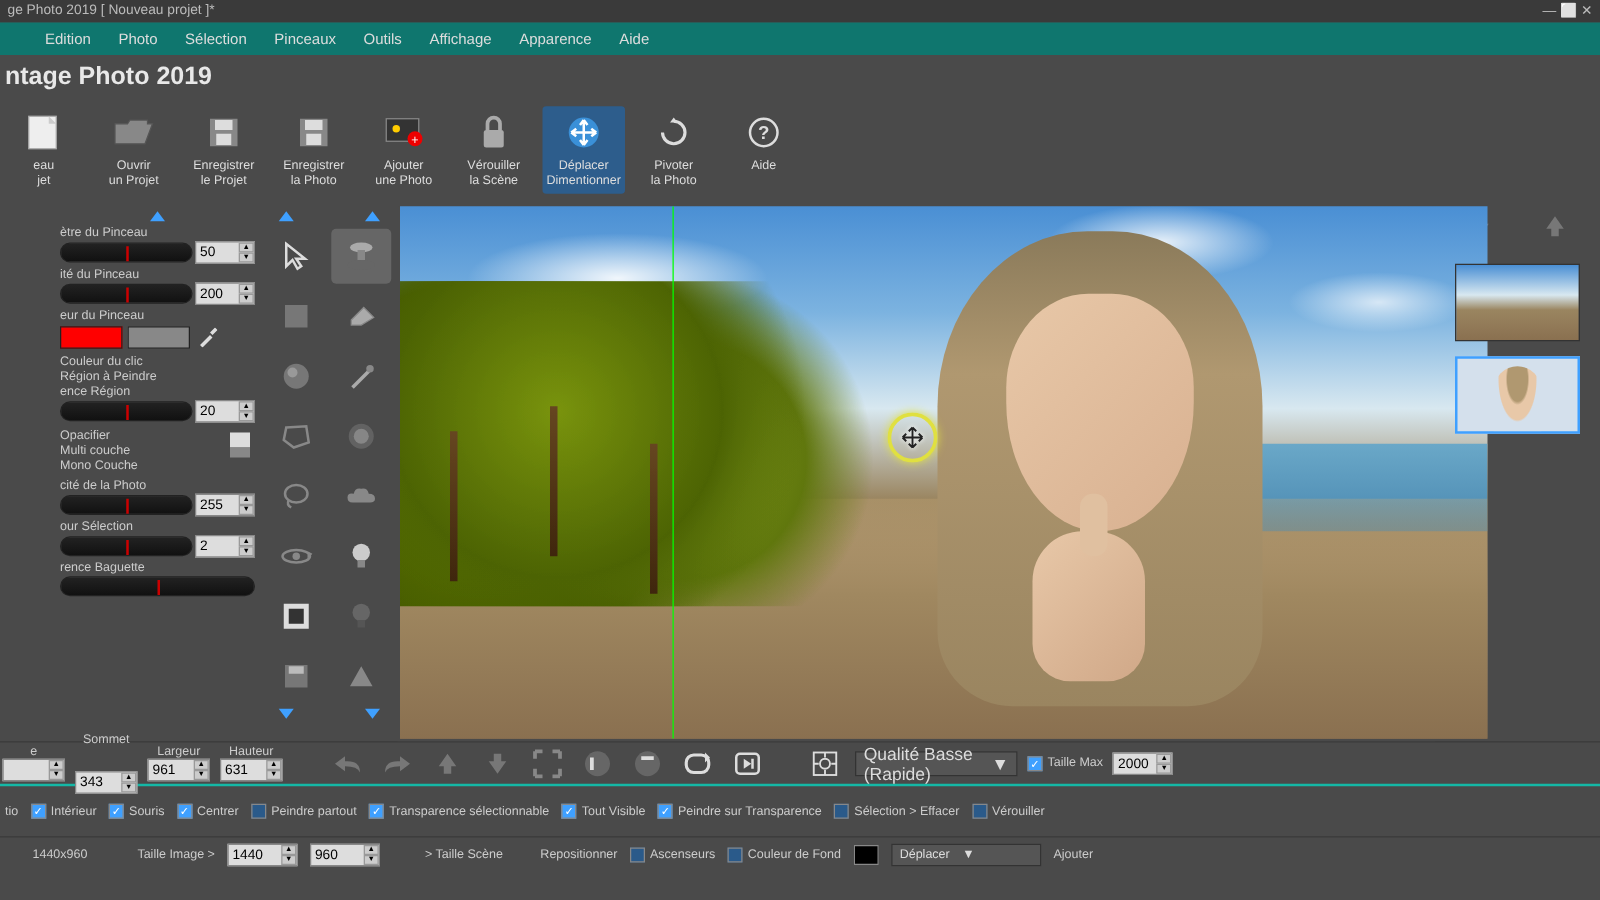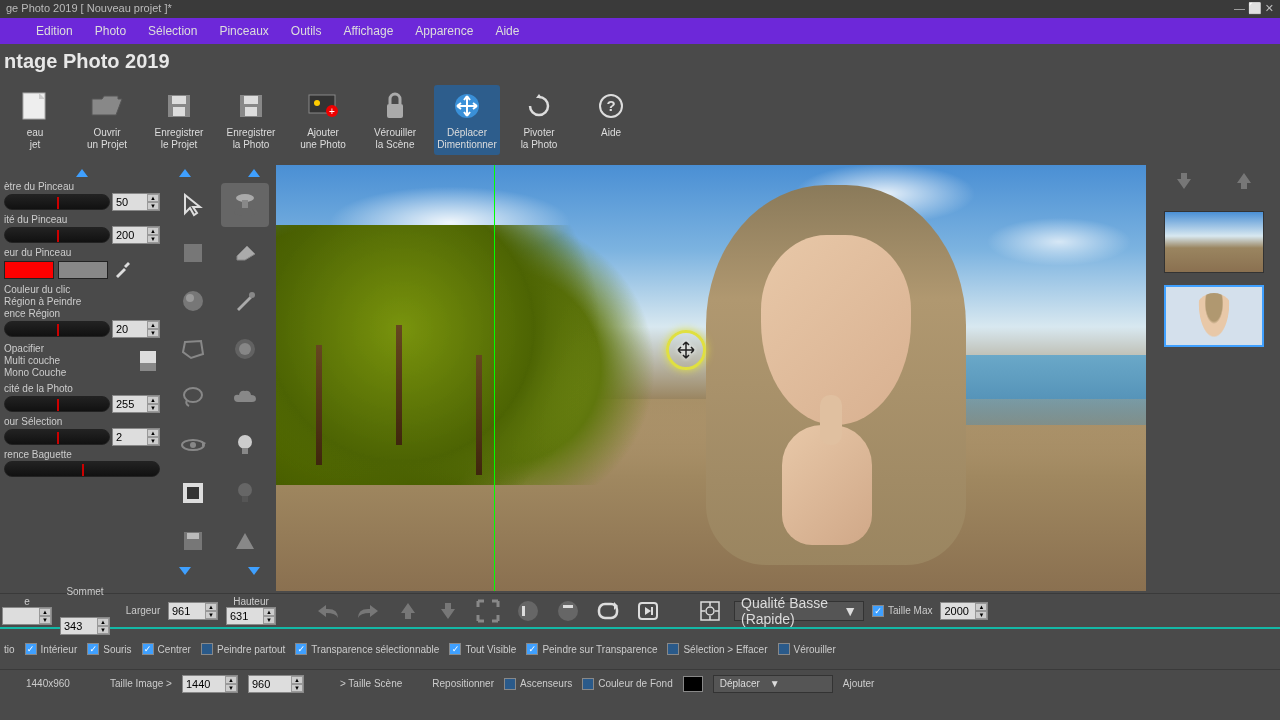--- a/index.html
+++ b/index.html
@@ -2,35 +2,35 @@
 <html><head>
 <meta charset="utf-8">
 <style>
 * { margin: 0; padding: 0; box-sizing: border-box; font-family: Arial, sans-serif; user-select: none; }
 body { background: #4a4a4a; color: #ccc; font-size: 11px; width: 1280px; height: 720px; overflow: hidden; position: relative; }
 
 
 .titlebar { background: #3a3a3a; height: 18px; padding: 2px 6px; font-size: 11px; color: #bbb; display: flex; justify-content: space-between; }
 
 
-.menubar { background: #6d28d9; height: 26px; display: flex; align-items: center; padding: 0 4px; gap: 2px; }
+.menubar { background: #0f766e; height: 26px; display: flex; align-items: center; padding: 0 4px; gap: 2px; }
 .menubar span { padding: 4px 10px; color: #ddd; font-size: 12px; cursor: pointer; }
 
 
 .appname { padding: 6px 4px; font-size: 20px; font-weight: bold; color: #e8e8e8; }
 
 
 .toolbar { display: flex; gap: 6px; padding: 6px 2px 10px; align-items: flex-start; }
 .tbtn { display: flex; flex-direction: column; align-items: center; justify-content: flex-start; width: 66px; padding: 4px 2px; border-radius: 3px; text-align: center; cursor: pointer; }
 .tbtn.active { background: #2d5d8c; }
 .tbtn .ico { width: 44px; height: 34px; display: flex; align-items: center; justify-content: center; margin-bottom: 4px; }
 .tbtn .lbl { font-size: 10px; line-height: 12px; color: #ddd; }
 
 
-.workspace { display: flex; height: 428px; }
+.workspace { display: flex; height: 428px; padding-left: 44px; }
 
 
 .leftcol { width: 164px; padding: 2px 4px; position: relative; }
 .blue-tri { width:0; height:0; border-left:6px solid transparent; border-right:6px solid transparent; border-bottom:8px solid #3fa0ff; margin: 2px auto 4px; }
 .blue-tri.down { border-bottom:none; border-top:8px solid #3fa0ff; }
 .prop-label { font-size: 10px; color: #ccc; margin: 1px 0; }
 .slider-row { display: flex; align-items: center; gap: 2px; margin-bottom: 3px; }
 .slider { flex: 1; height: 16px; background: linear-gradient(#222,#111); border: 1px solid #222; border-radius: 8px; position: relative; }
 .slider::after { content:''; position:absolute; left:50%; top:2px; width:2px; height:12px; background:#c00; }
 .spin { width: 48px; height: 18px; background: #ddd; border: 1px solid #888; color: #000; font-size: 11px; display: flex; align-items: center; }
@@ -251,21 +251,21 @@
     <div class="slider-row">
         <div class="slider"></div>
         <div class="spin">
           <span>20</span>
           <div class="arrows">
             <div>▲</div>
             <div>▼</div>
           </div>
         </div>
       </div>
-    <div style="display:flex;align-items:center;gap:6px;margin:4px 0;">
+    <div style="display:flex;gap:6px;margin:4px 0;">
       <div style="flex:1">
         <div class="prop-label">Opacifier</div>
         <div class="prop-label">Multi couche</div>
         <div class="prop-label">Mono Couche</div>
       </div>
       <div>
           <svg width="24" height="28">
             <rect x="4" y="4" width="16" height="12" fill="#ddd"></rect>
             <rect x="4" y="16" width="16" height="8" fill="#888"></rect>
           </svg>
@@ -462,21 +462,21 @@
   <div style="display:flex;flex-direction:column;align-items:center;gap:20px;">
       <div class="coord-lbl">Sommet</div>
       <div class="coord-in">
         <span>343</span>
         <div class="coord-arrows">
           <div>▲</div>
           <div>▼</div>
         </div>
       </div>
     </div>
-  <div style="display:flex;flex-direction:row;align-items:center;">
+  <div style="display:flex;flex-direction:column;align-items:center;">
       <div class="coord-lbl">Largeur</div>
       <div class="coord-in">
         <span>961</span>
         <div class="coord-arrows">
           <div>▲</div>
           <div>▼</div>
         </div>
       </div>
     </div>
   <div style="display:flex;flex-direction:column;align-items:center;">

